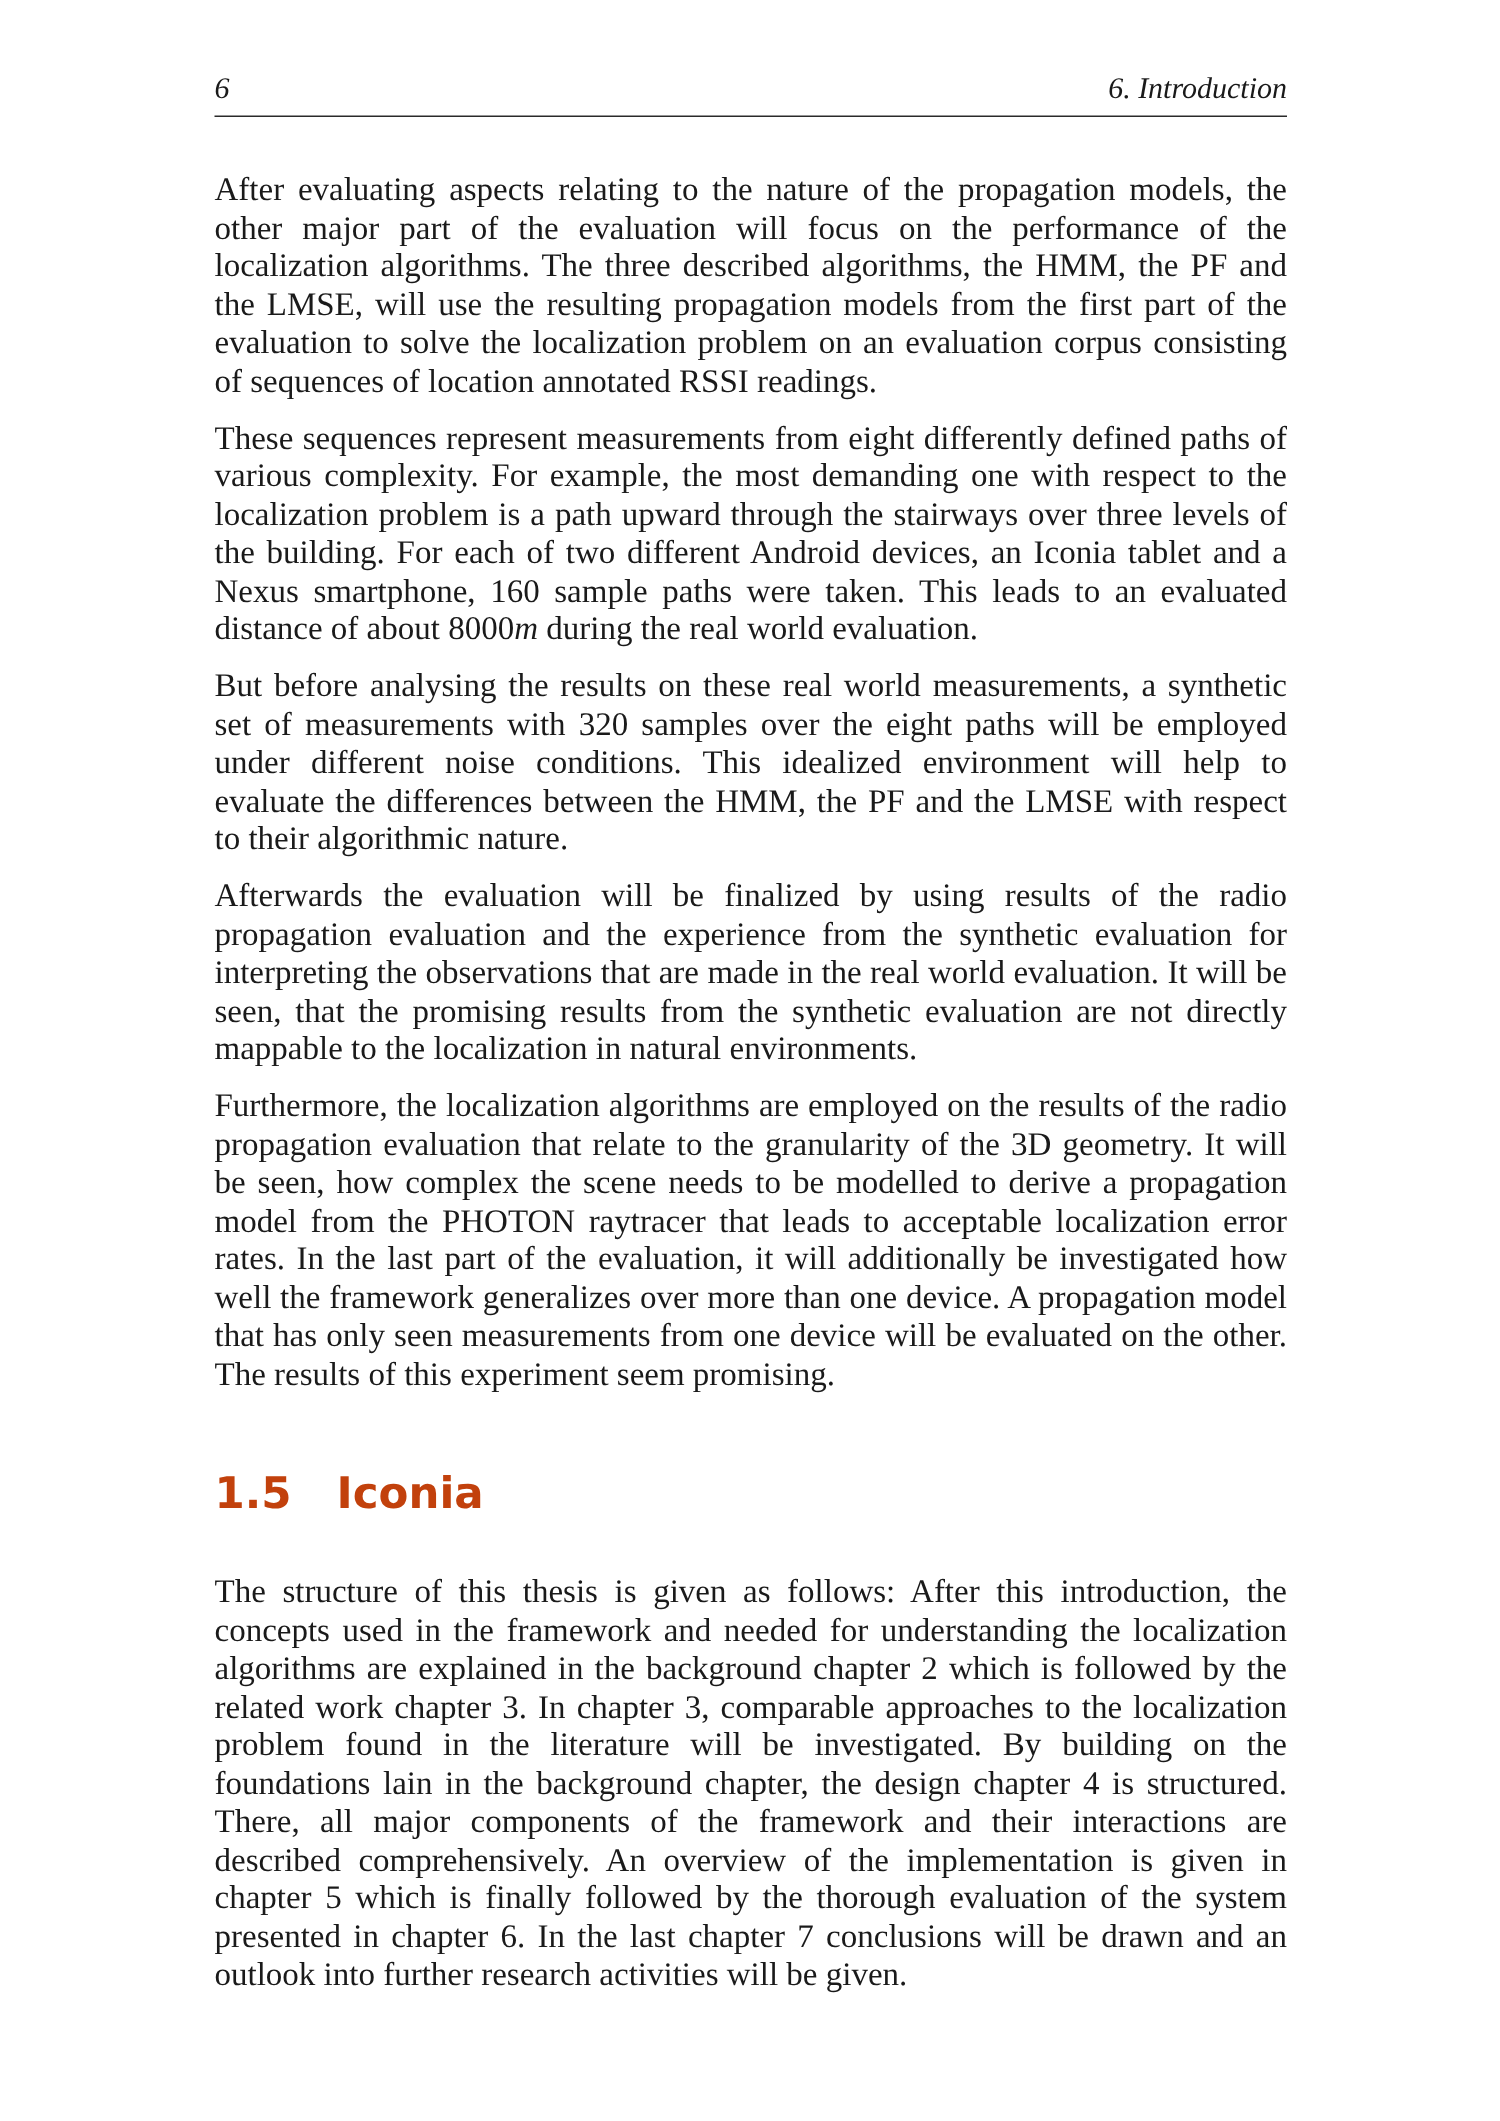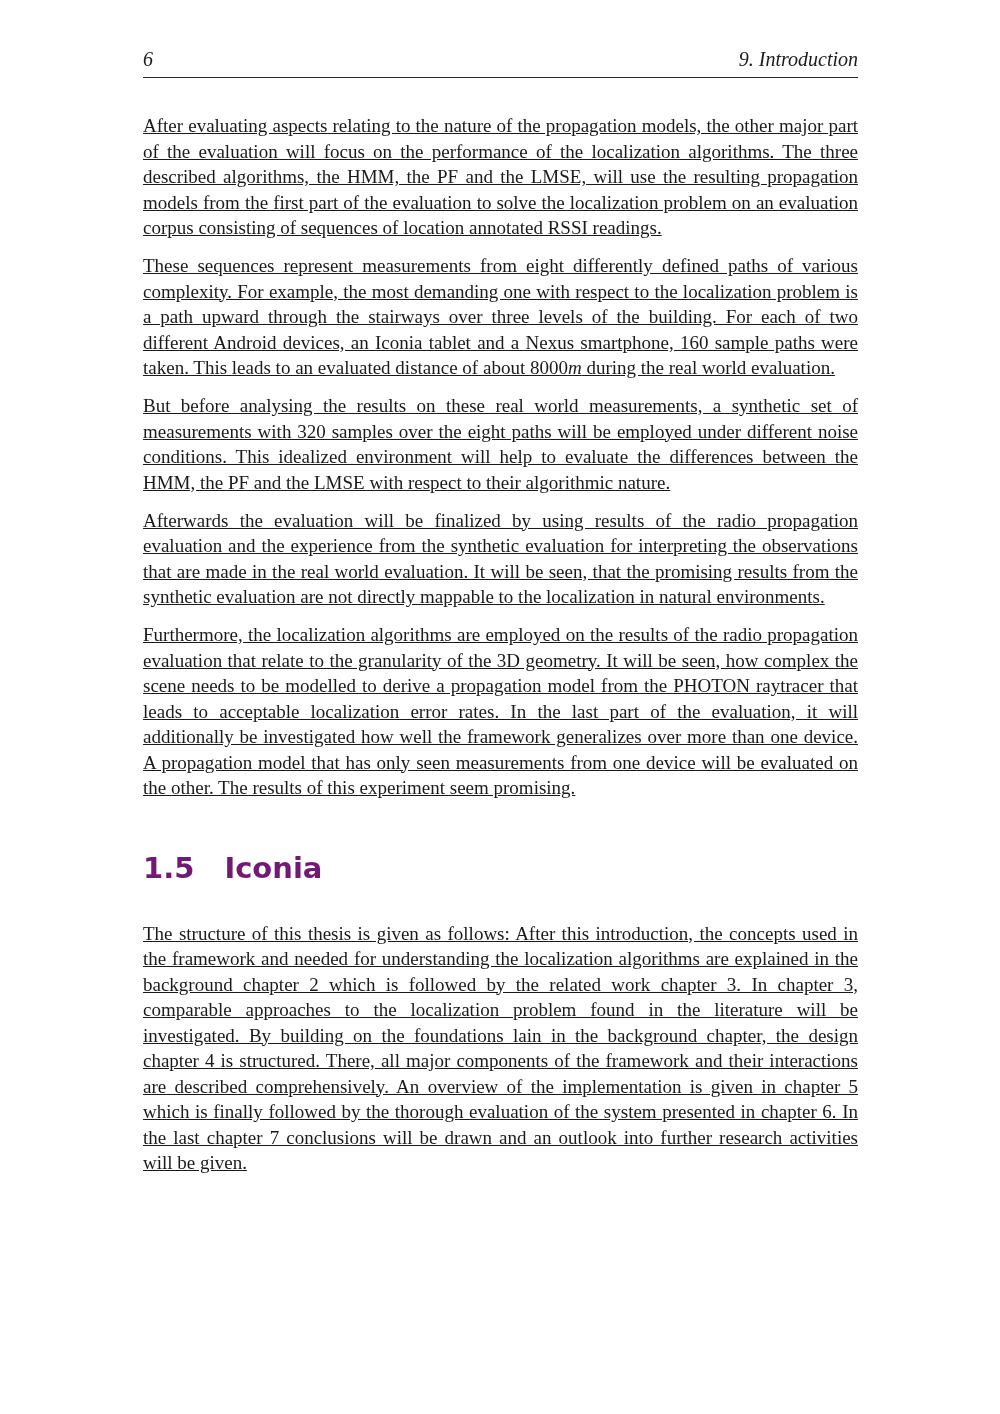--- a/index.html
+++ b/index.html
@@ -28,50 +28,49 @@
     font-size: 20px;
     line-height: 22px;
     border-bottom: 1.2px solid #2a2a2a;
     padding-bottom: 7px;
   }
   .page-body {
     margin-top: 35px;
   }
   .page-body p {
     margin: 0 0 12.5px 0;
-    font-size: 19px;
+    font-size: 22px;
     line-height: 25.5px;
     text-align: justify;
     hyphens: auto;
-    text-decoration: underline;
     -webkit-hyphens: auto;
   }
   .section-heading {
     display: flex;
     gap: 30px;
     align-items: baseline;
     font-family: "DejaVu Sans", sans-serif;
     font-weight: bold;
     font-size: 29px;
     line-height: 32px;
-    color: #701a75;
+    color: #c2410c;
     margin: 51px 0 37px 0;
   }
   .math-var {
     font-style: italic;
   }
 </style>
 </head>
 <body>
 
 <div class="page">
 
   <header class="page-header">
     <span>6</span>
-    <span>9. Introduction</span>
+    <span>6. Introduction</span>
   </header>
 
   <main class="page-body">
 
     <p>After evaluating aspects relating to the nature of the propagation models, the other major part of the evaluation will focus on the performance of the localization algorithms. The three described algorithms, the HMM, the PF and the LMSE, will use the resulting propagation models from the first part of the evaluation to solve the localization problem on an evaluation corpus consisting of sequences of location annotated RSSI readings.</p>
 
     <p><span>These sequences represent measurements from eight differently defined paths of various complexity. For example, the most demanding one with respect to the localization problem is a path upward through the stairways over three levels of the building. For each of two different Android devices, an Iconia tablet and a Nexus smartphone, 160 sample paths were taken. This leads to an evaluated distance of about 8000</span><span class="math-var">m</span><span> during the real world evaluation.</span></p>
 
     <p>But before analysing the results on these real world measurements, a synthetic set of measurements with 320 samples over the eight paths will be employed under different noise conditions. This idealized environment will help to evaluate the differences between the HMM, the PF and the LMSE with respect to their algorithmic nature.</p>
 

